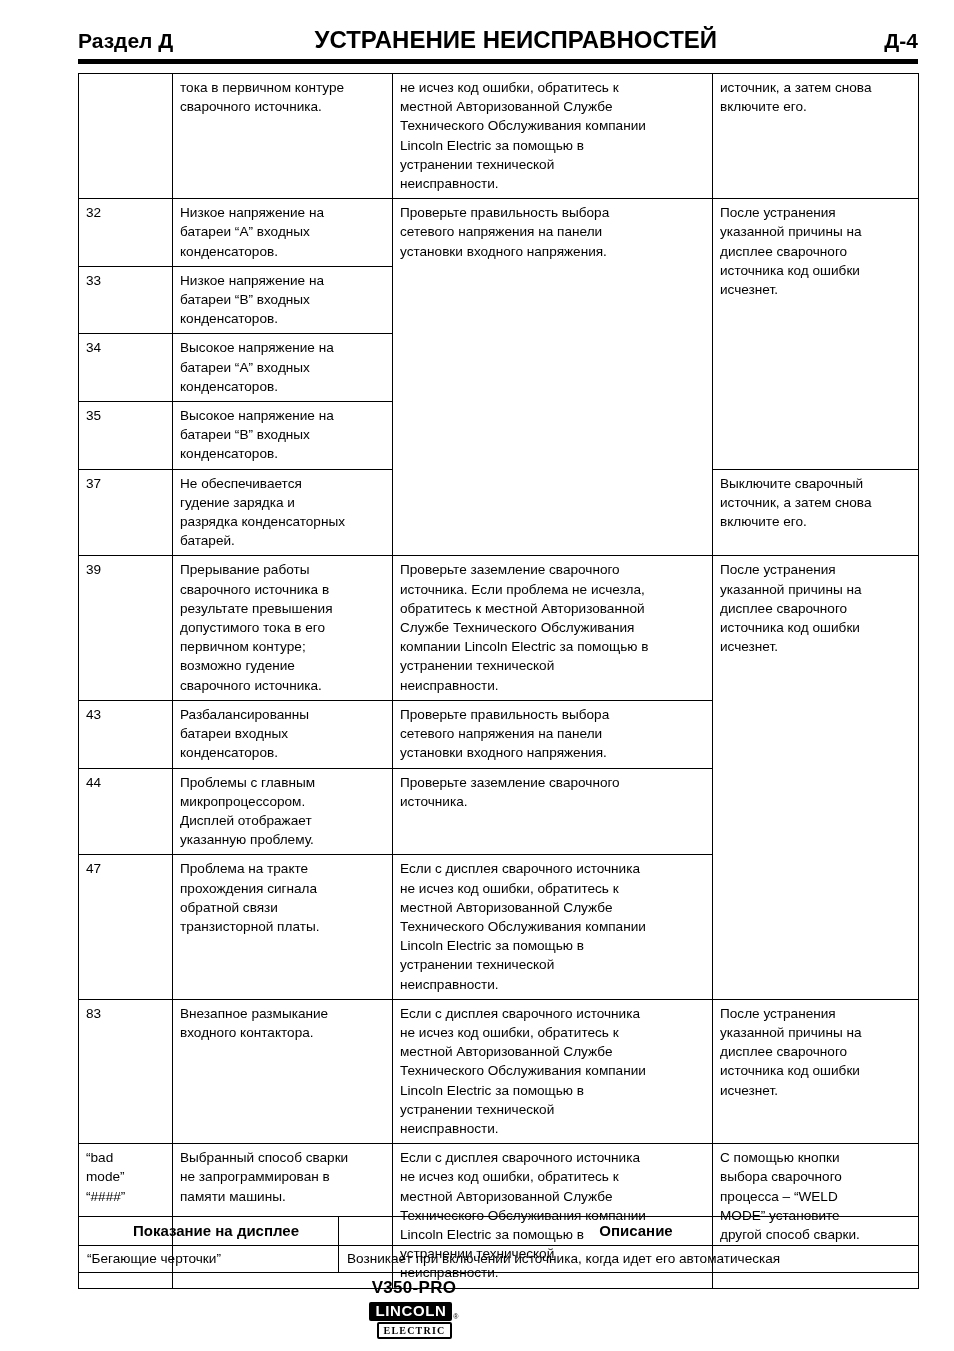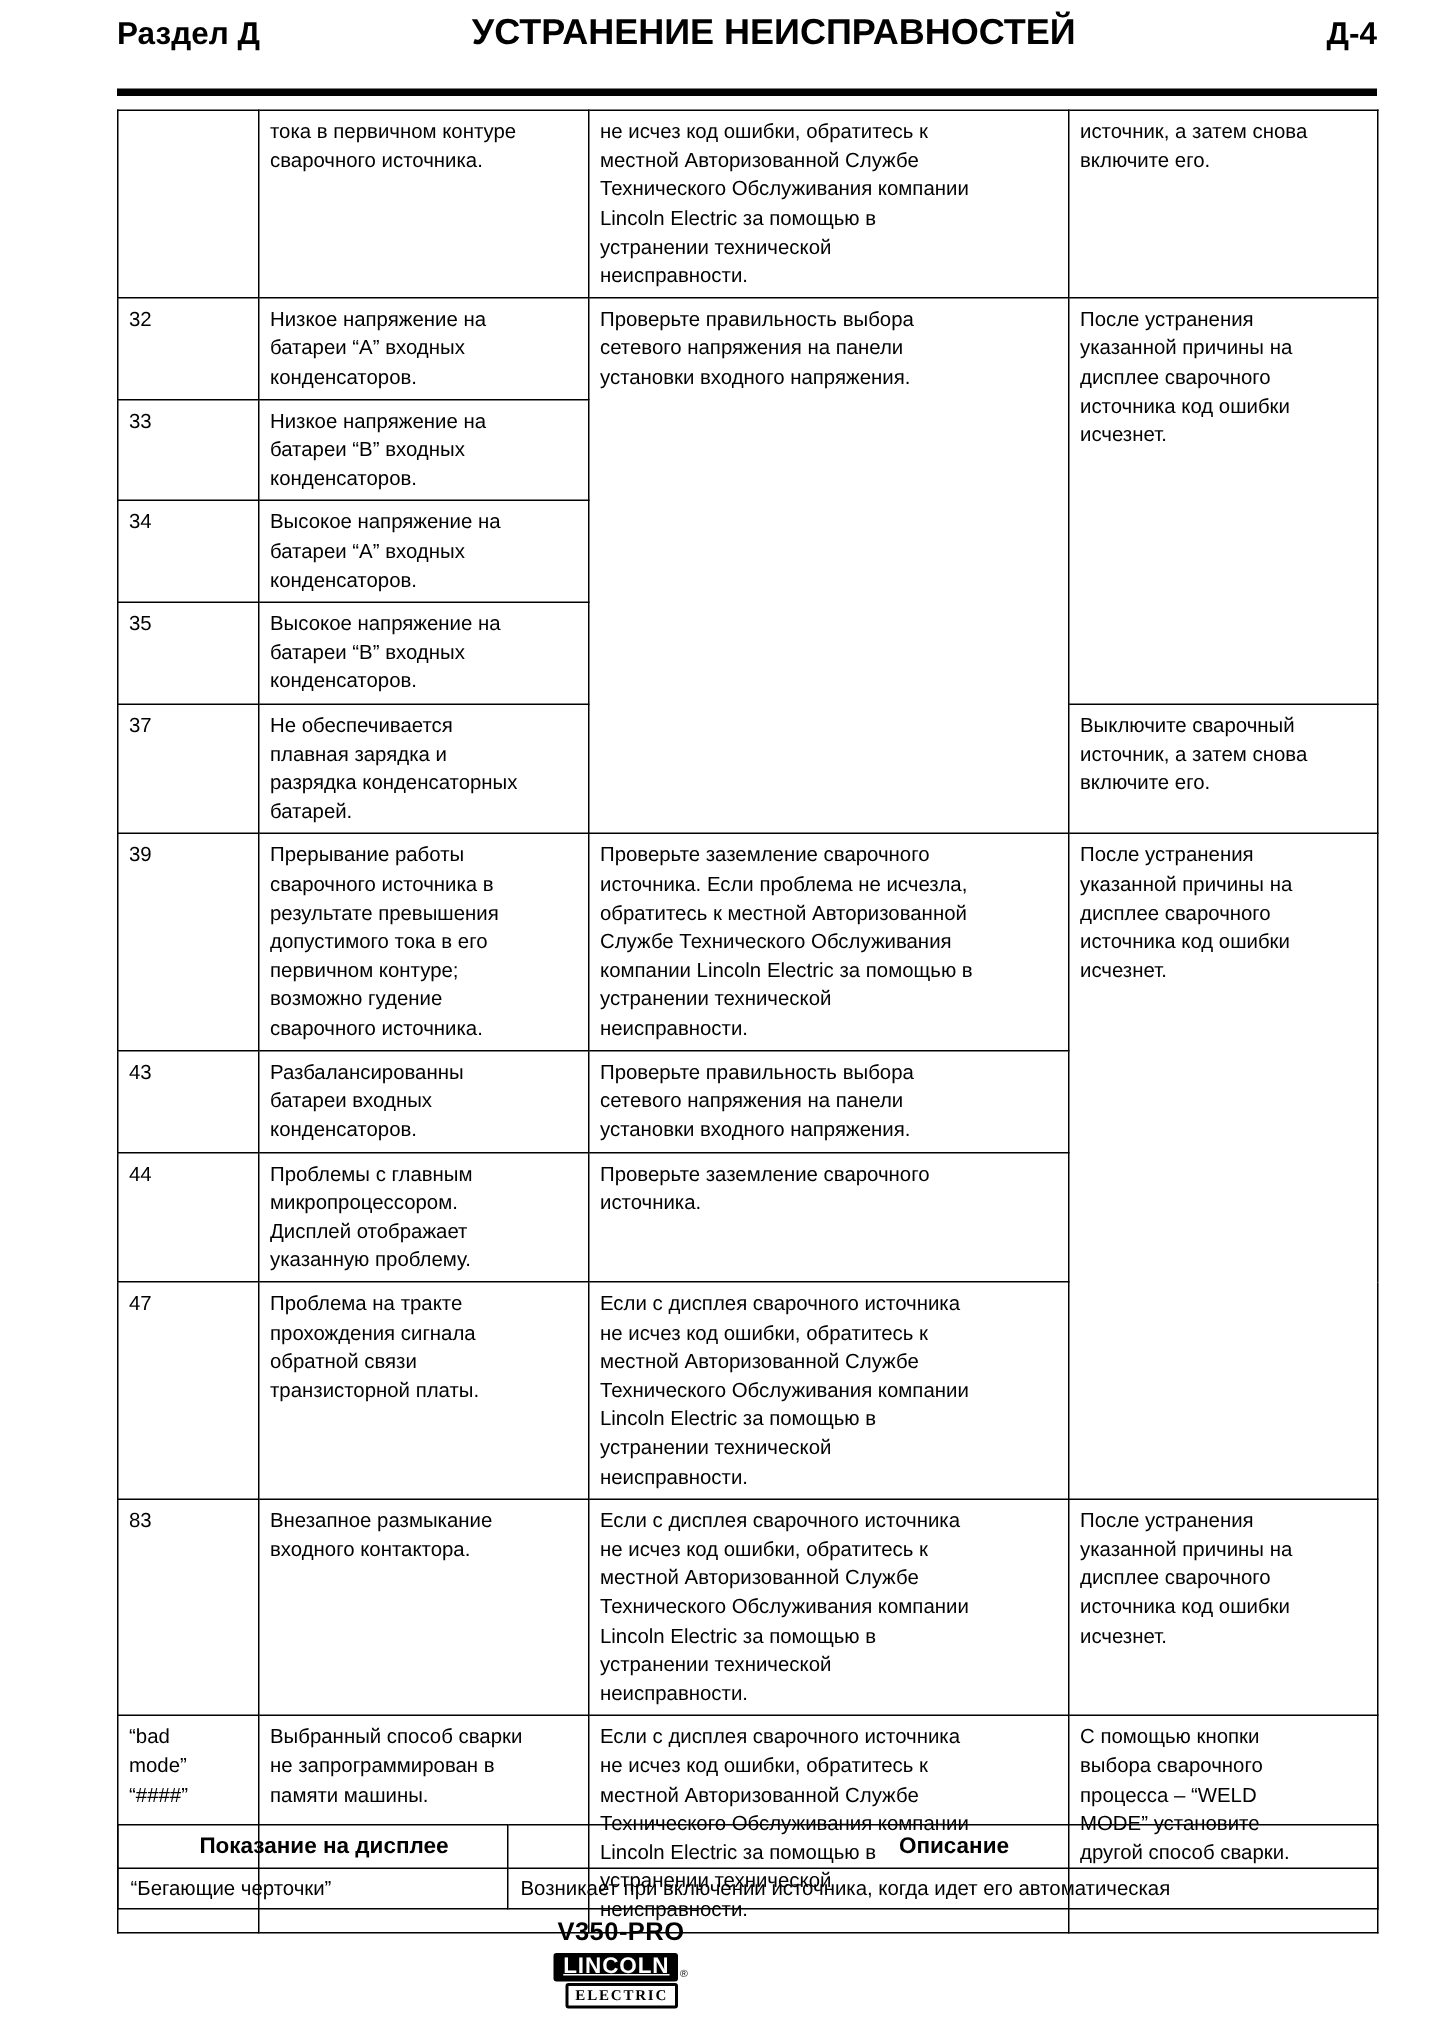--- a/index.html
+++ b/index.html
@@ -20,21 +20,21 @@
     position: absolute;
     left: 0; top: 0;
     width: 954px;
     height: 1351px;
   }
 
   
   .page-header {
     position: absolute;
     left: 78px;
-    top: 8px;
+    top: 26px;
     width: 840px;
     height: 34px;
     display: flex;
     align-items: baseline;
     font-weight: bold;
   }
   .hdr-section {
     font-size: 21px;
     letter-spacing: 0px;
     white-space: nowrap;
@@ -136,21 +136,20 @@
   }
   .logo-lincoln {
     background: #000000;
     color: #ffffff;
     font-weight: bold;
     font-size: 15px;
     letter-spacing: 0.6px;
     padding: 1px 6px 2px 6px;
     line-height: 16px;
     border-radius: 2px;
-    text-decoration: underline;
   }
   .logo-reg {
     font-size: 7px;
     line-height: 7px;
     margin-left: 1px;
     align-self: flex-end;
     padding-bottom: 1px;
   }
   .logo-bottom {
     margin: 1px auto 0 auto;
@@ -234,21 +233,21 @@
       <tr>
         <td><span class="cell-text">35</span></td>
         <td><span class="cell-text">Высокое напряжение на
 батареи “В” входных
 конденсаторов.</span></td>
       </tr>
 
       <tr>
         <td><span class="cell-text">37</span></td>
         <td><span class="cell-text">Не обеспечивается
-плавная зарядка и
+гудение зарядка и
 разрядка конденсаторных
 батарей.</span></td>
         <td><span class="cell-text">Выключите сварочный
 источник, а затем снова
 включите его.</span></td>
       </tr>
 
       <tr>
         <td><span class="cell-text">39</span></td>
         <td><span class="cell-text">Прерывание работы

